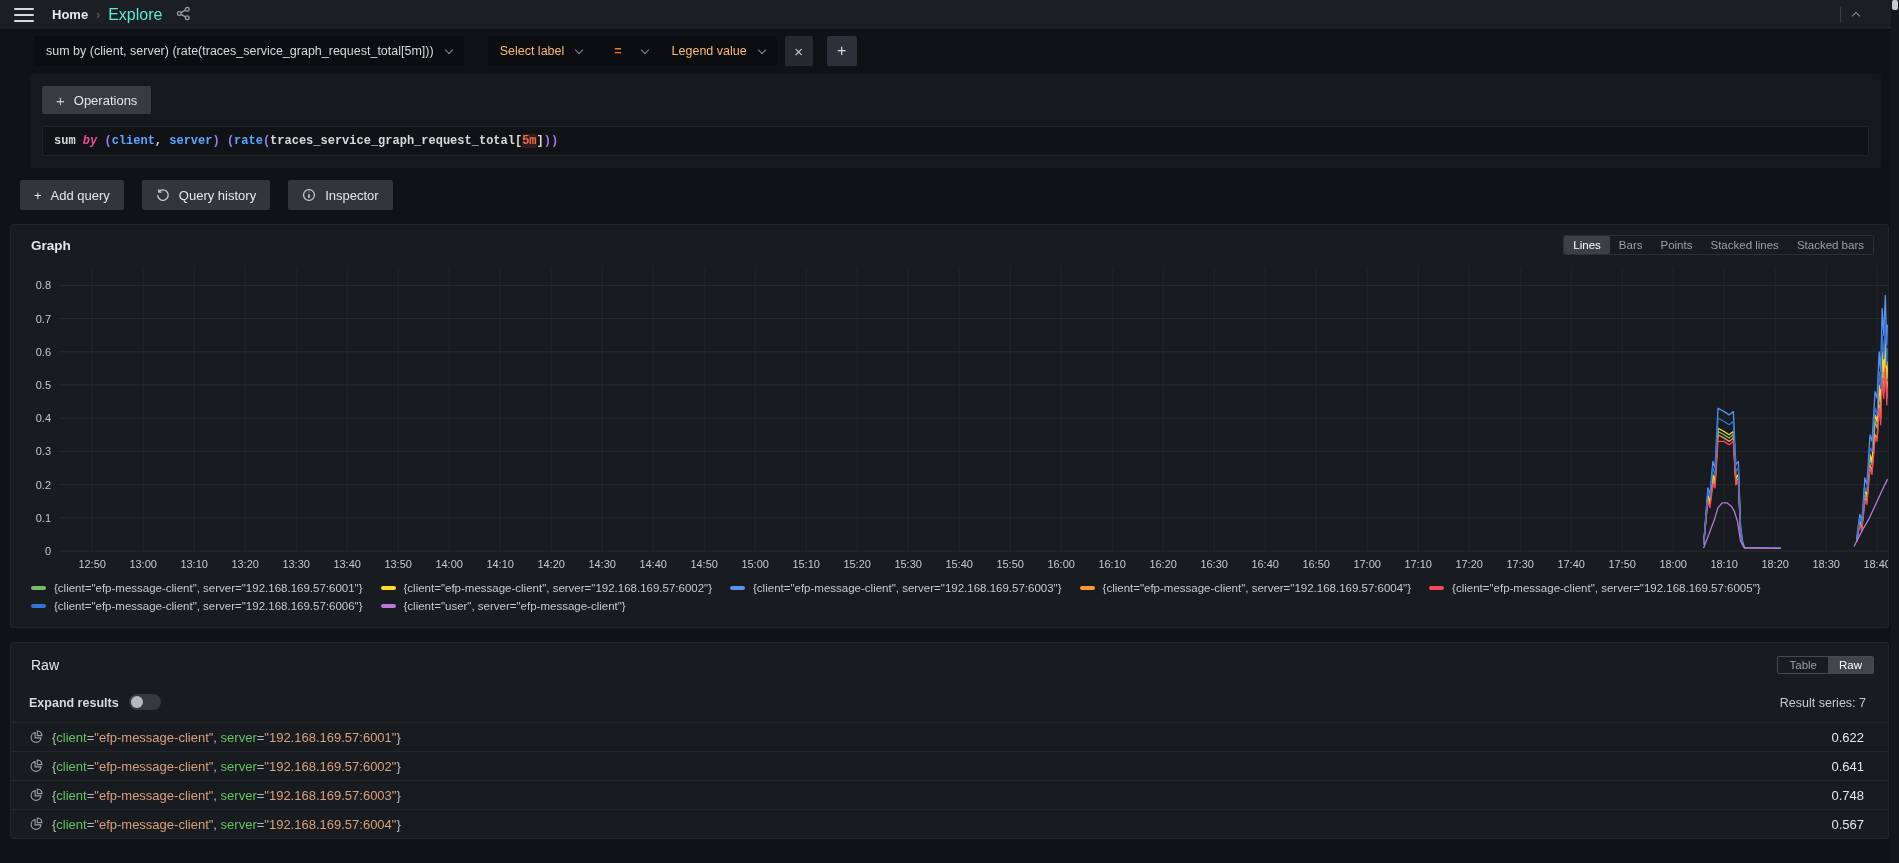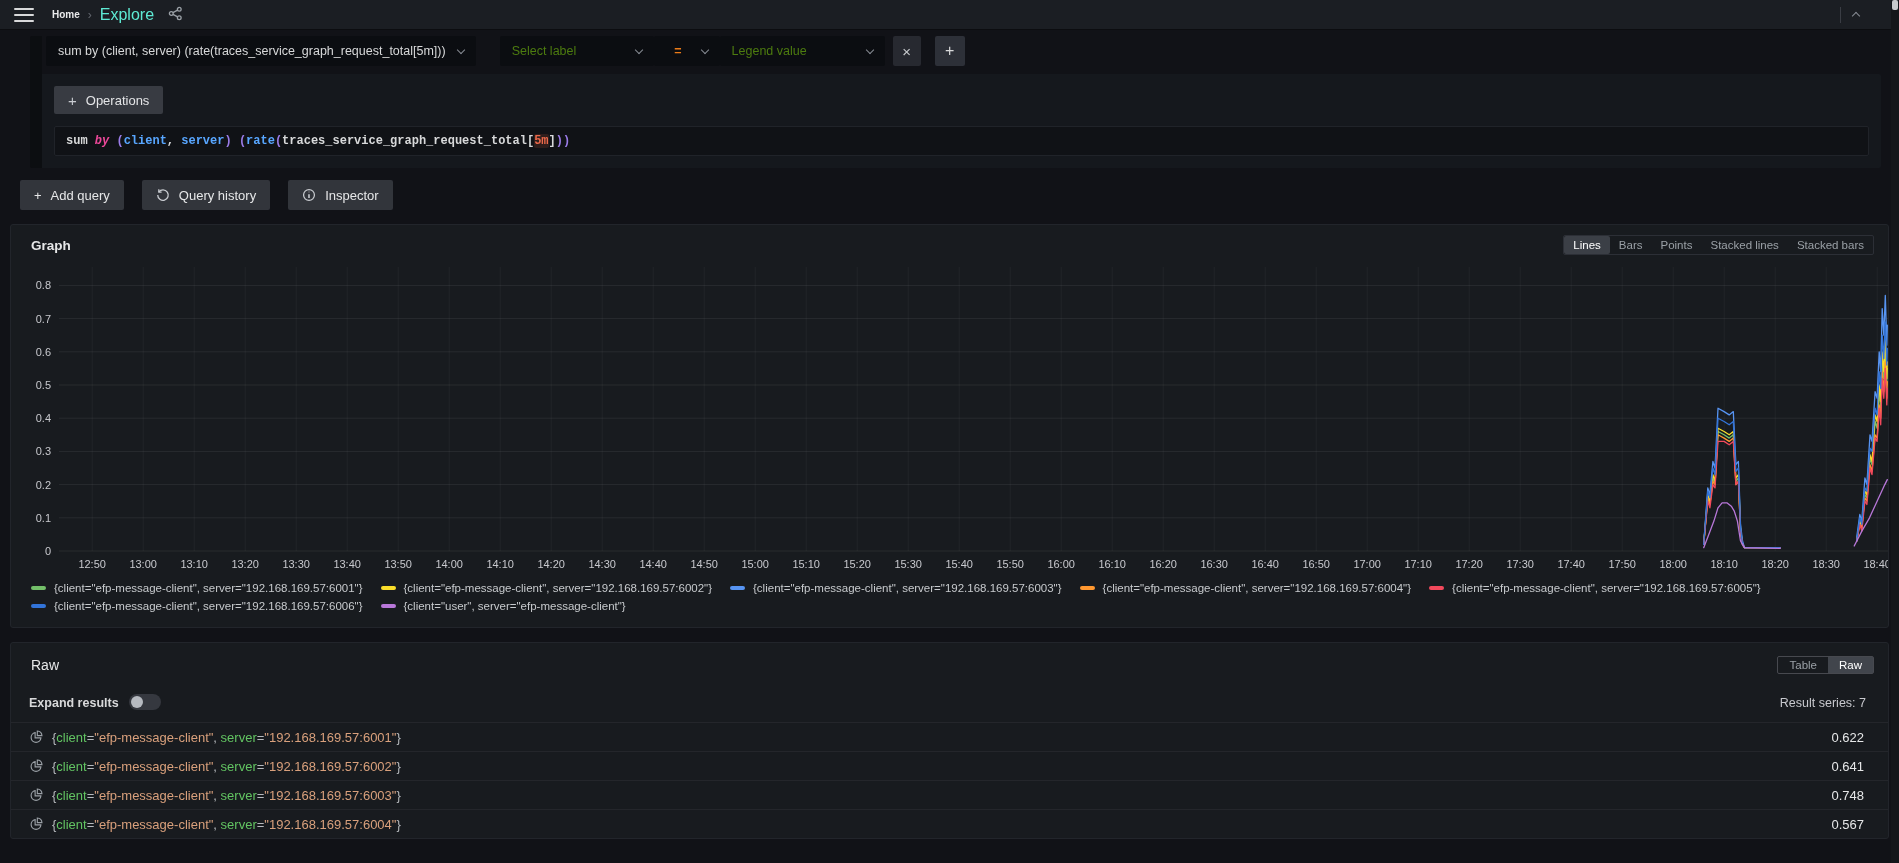--- a/index.html
+++ b/index.html
@@ -7,41 +7,41 @@
   body {
     background:#111217; color:#d8d9da;
     font-family:"Liberation Sans", sans-serif; font-size:13px;
     position:relative;
   }
   
   .navbar { height:30px; background:#1b1e23; border-bottom:1px solid #0c0d10;
     display:flex; align-items:center; padding:0 14px; }
   .hamburger { width:20px; height:14px; display:flex; flex-direction:column; justify-content:space-between; cursor:pointer; }
   .hamburger i { display:block; height:2px; background:#d8d9da; border-radius:1px; }
-  .crumb-home { margin-left:18px; font-weight:700; color:#e9eaeb; font-size:10px; }
+  .crumb-home { margin-left:18px; font-weight:700; color:#e9eaeb; font-size:13px; }
   .crumb-sep { color:#62666d; margin:0 8px; font-size:12px; }
   .crumb-explore { color:#5eead4; font-size:16px; }
   .share-icon { margin-left:14px; }
   .nav-right { margin-left:auto; display:flex; align-items:center; gap:12px; margin-right:26px; }
   .nav-divider { width:1px; height:16px; background:#3a3d44; }
   .chev { display:inline-block; width:6px; height:6px;
     border-right:1.5px solid #868b93; border-bottom:1.5px solid #868b93; }
   .chev.down { transform:rotate(45deg); margin-top:-3px; }
   .chev.up { transform:rotate(-135deg); margin-top:3px; }
   .chev.right { transform:rotate(-45deg); }
   
-  .editor-block { display:flex; margin:6px 18px 0 30px; }
+  .editor-block { display:flex; margin:6px 18px 0 30px;flex-direction:column; }
   .gutter { width:12px; background:#0c0e11; border-radius:2px 0 0 2px; }
   .editor-main { flex:1; display:flex; flex-direction:column; }
   .seg-row { display:flex; align-items:center; height:30px; margin:0 0 8px 4px; }
   .seg { background:#0b0d11; border-radius:2px; height:30px; display:inline-flex;
     align-items:center; padding:0 12px; font-size:12.5px; cursor:pointer; }
   .seg .chev { margin-left:12px; }
   .seg-query { color:#d8d9da; margin-right:24px; }
-  .seg-gray { color:#4d7c0f;gap:48px; }
+  .seg-gray { color:#fdba74; }
   .seg-op { color:#eb7b18; font-weight:700; margin:0 8px; }
   .btn-x { background:#272930; width:28px; justify-content:center; color:#c7cacd;
     font-size:15px; padding:0; margin:0 6px 0 8px; }
   .btn-plus { background:#2d3038; width:30px; justify-content:center; color:#d8d9da;
     font-size:16px; padding:0; margin-left:8px; }
   .editor-panel { background:#15181d; border-radius:0 2px 2px 0; padding:12px; }
   .btn-operations { display:inline-flex; align-items:center; height:28px; padding:0 14px;
     background:#383b42; border-radius:2px; color:#e4e5e7; font-size:13px; font-weight:500; cursor:pointer; }
   .btn-operations .plus { margin-right:9px; font-size:15px; font-weight:400; color:#c9ccd1; }
   .code-row { margin-top:12px; background:#101216; border:1px solid #202329; border-radius:2px;

